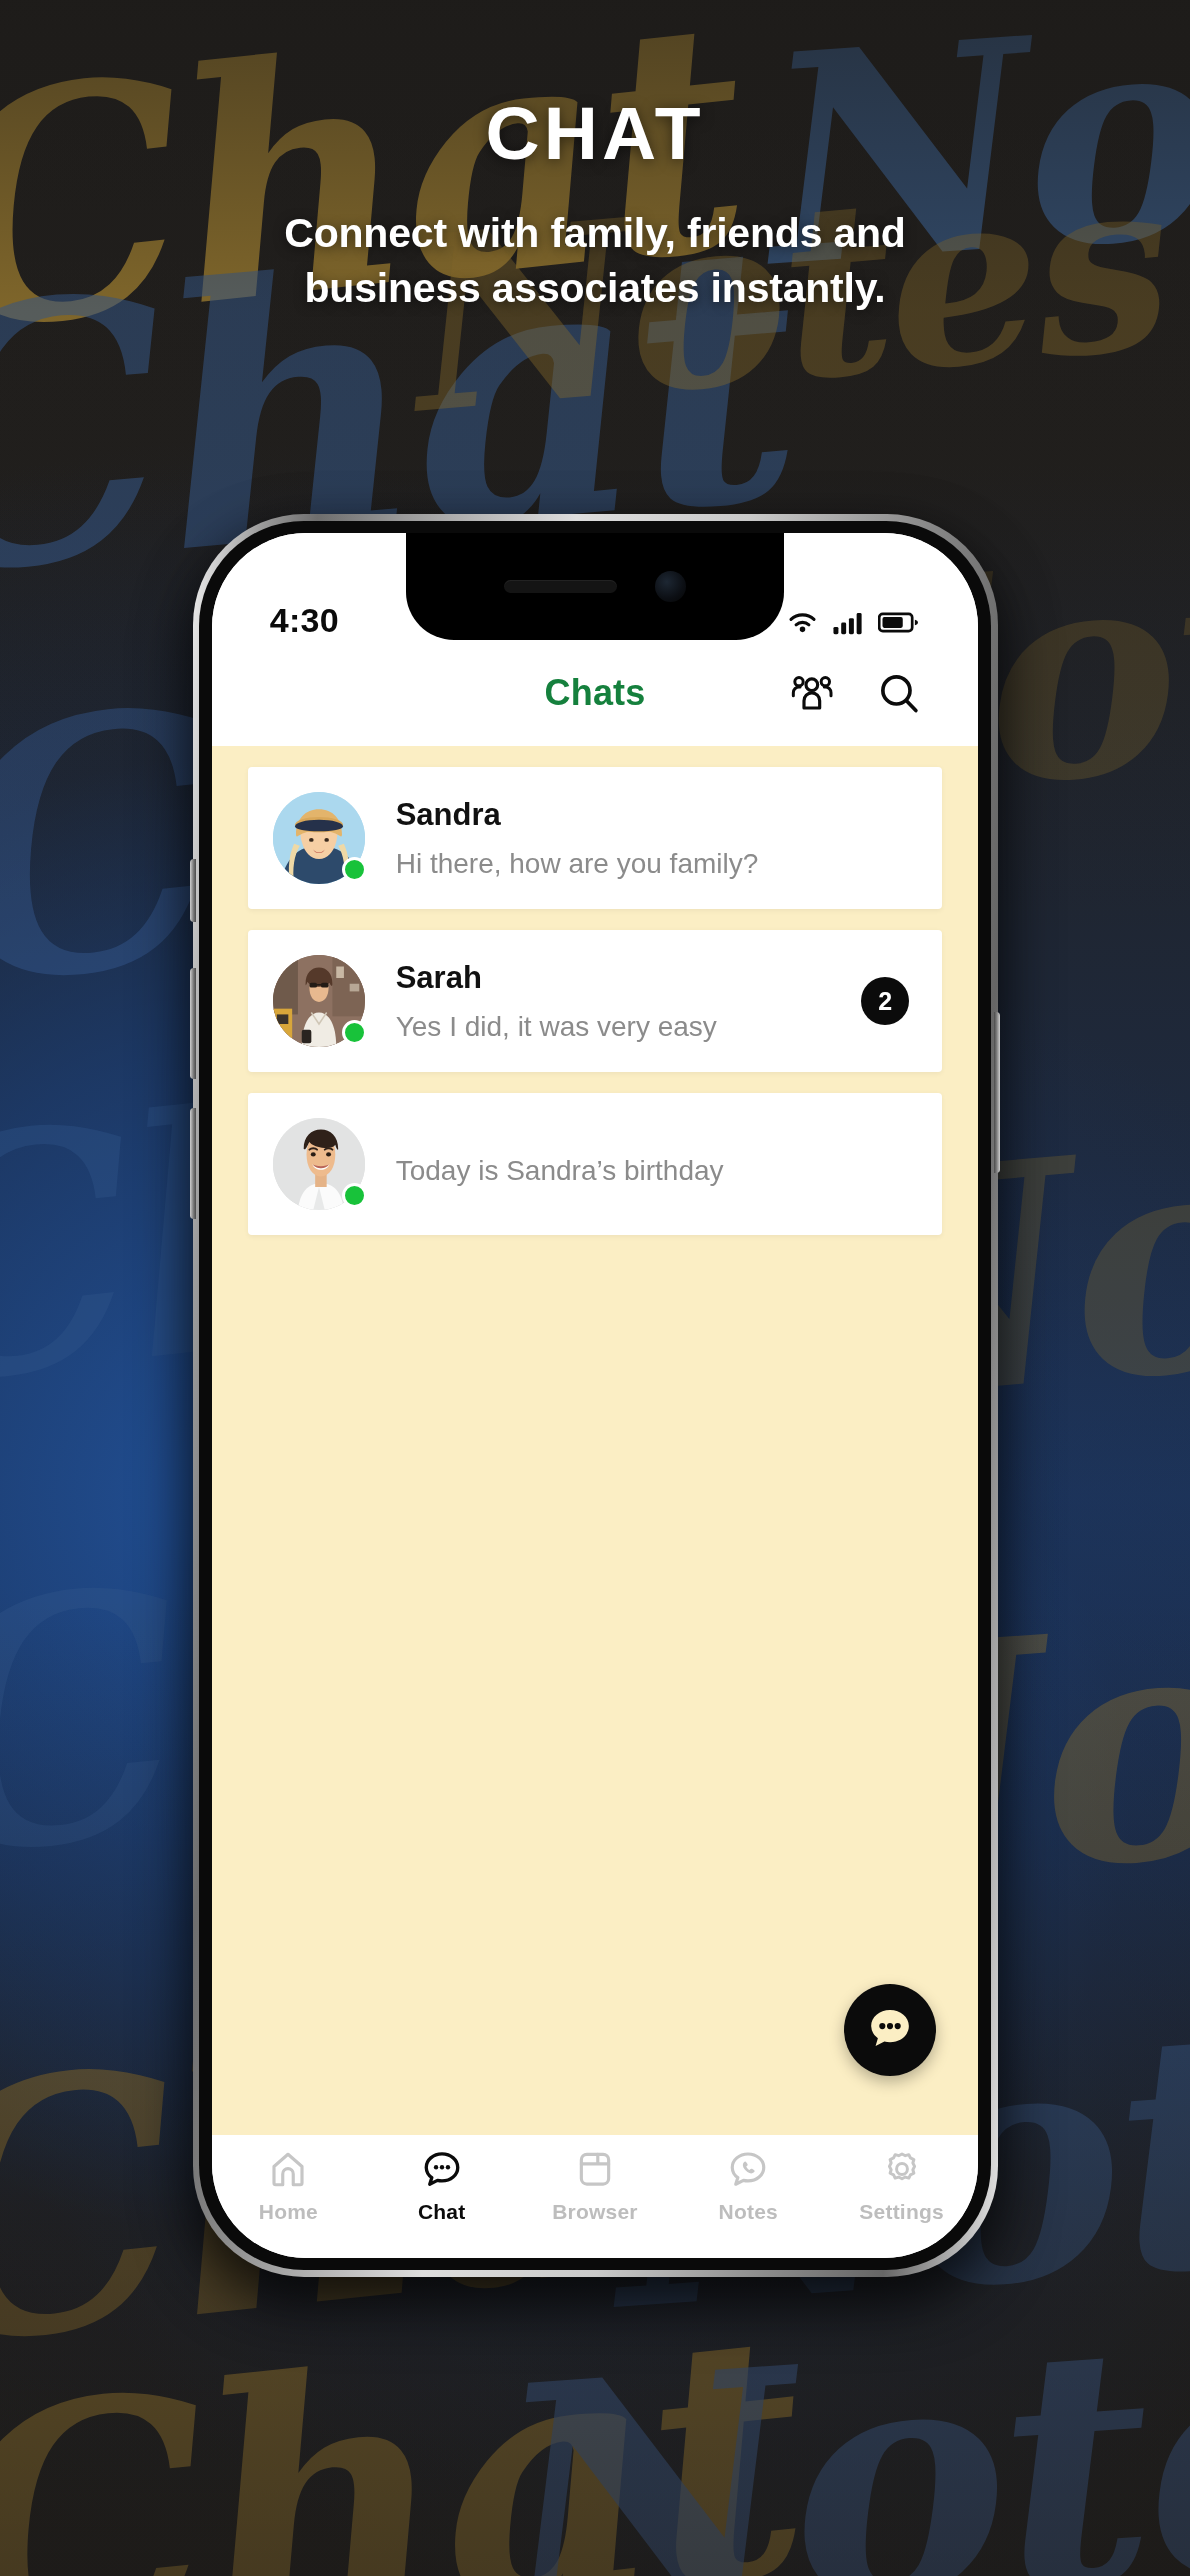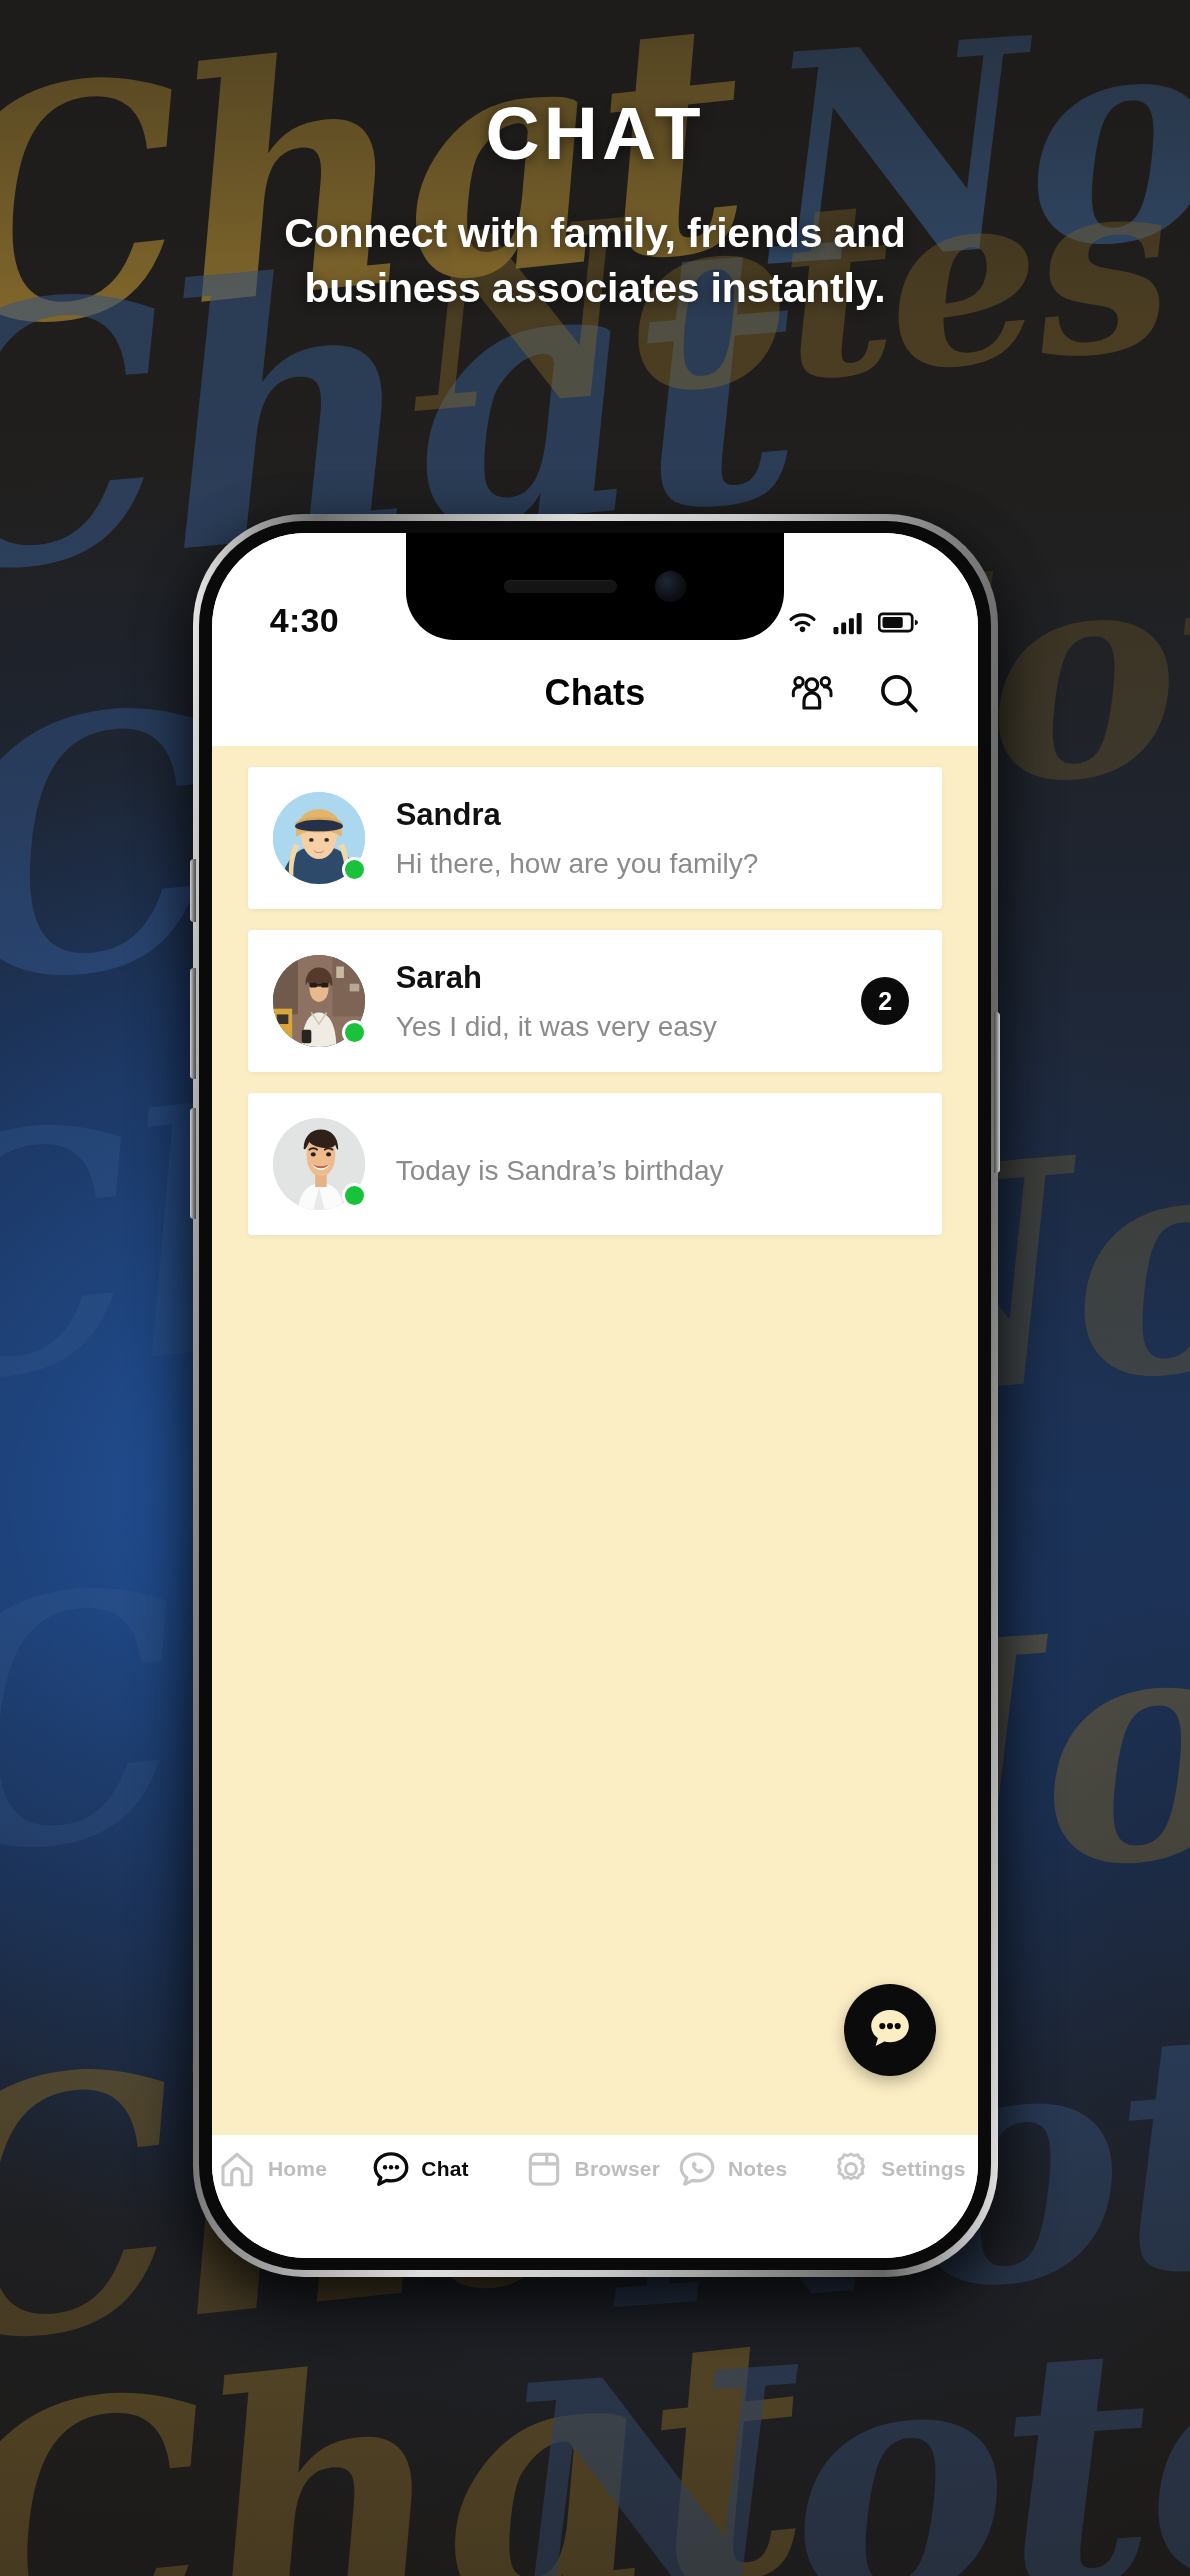--- a/index.html
+++ b/index.html
@@ -140,21 +140,21 @@
   .st-right { display:flex; align-items:center; gap:11.5px; }
 
   
   .app-header {
     position:absolute; top:107px; left:0; right:0; height:105px;
     background:#fff; display:flex; align-items:center; z-index:10;
     padding:0 54px;
   }
   .app-title {
     position:absolute; left:0; right:0; text-align:center;
-    font-size:36px; font-weight:bold; color:#000000; letter-spacing:0.005em;
+    font-size:36px; font-weight:bold; color:#15803d; letter-spacing:0.005em;
   }
   .app-actions {
     margin-left:auto; display:flex; align-items:center; gap:36px; z-index:2;
   }
   .icon-btn { display:flex; align-items:center; justify-content:center;
               width:50px; height:50px; }
 
   
   .app-body {
     position:absolute; top:213px; bottom:123px; left:0; right:0;
@@ -205,21 +205,21 @@
   }
 
   
   .tabbar {
     position:absolute; bottom:0; left:0; right:0; height:123px;
     background:#fff;
     display:flex; align-items:flex-start; justify-content:space-around;
     padding-top:13.4px;
     z-index:10;
   }
-  .tab { display:flex; flex-direction:row; align-items:center; gap:9.6px; width:144px; }
+  .tab { display:flex; flex-direction:column; align-items:center; gap:9.6px; width:144px; }
   .tab-label { font-size:21px; font-weight:bold; color:#bdbdbd; letter-spacing:0.01em; }
   .tab.active .tab-label { color:#0b0b0b; }
   .tab svg { display:block; }
 
   
   .av-sandra { background:linear-gradient(180deg,#b9dff0 0%, #a8d6ec 55%, #9fd0e8 100%); }
   .av-sarah  { background:linear-gradient(180deg,#7b6458 0%, #8d7161 40%, #6d5a4d 100%); }
   .av-patrick{ background:linear-gradient(180deg,#e9eaea 0%, #dcdddd 60%, #cfd0d0 100%); }
 </style>
 </head>

